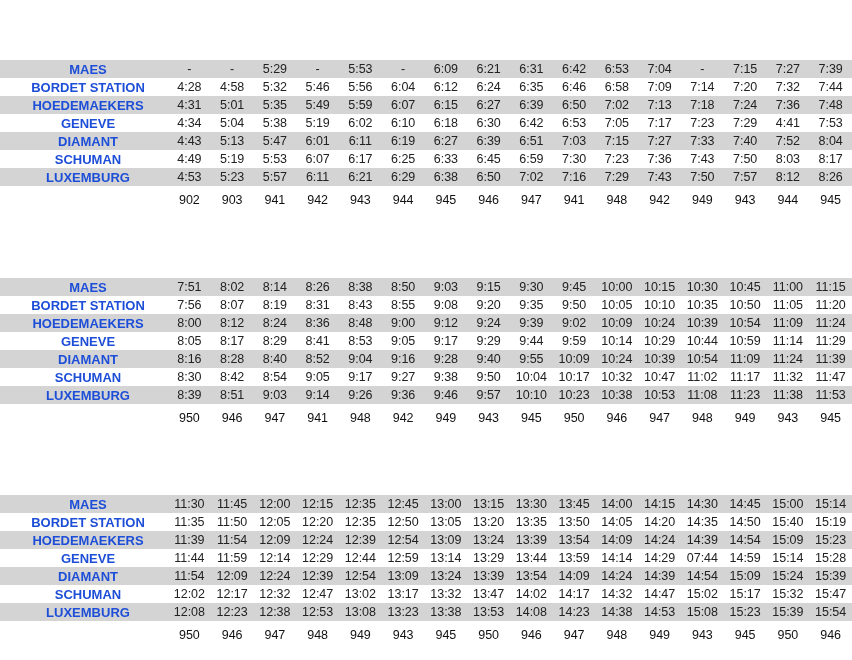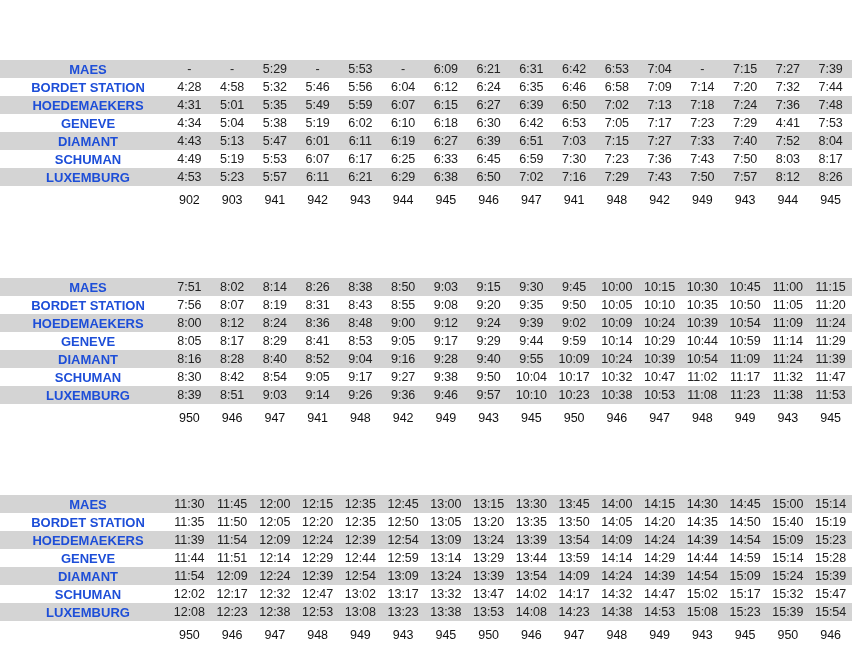--- a/index.html
+++ b/index.html
@@ -435,32 +435,32 @@
         <div class="time">14:09</div>
         <div class="time">14:24</div>
         <div class="time">14:39</div>
         <div class="time">14:54</div>
         <div class="time">15:09</div>
         <div class="time">15:23</div>
       </div>
       <div class="trow">
         <div class="station">GENEVE</div>
         <div class="time">11:44</div>
-        <div class="time">11:51</div>
+        <div class="time">11:59</div>
         <div class="time">12:14</div>
         <div class="time">12:29</div>
         <div class="time">12:44</div>
         <div class="time">12:59</div>
         <div class="time">13:14</div>
         <div class="time">13:29</div>
         <div class="time">13:44</div>
         <div class="time">13:59</div>
         <div class="time">14:14</div>
         <div class="time">14:29</div>
-        <div class="time">14:44</div>
+        <div class="time">07:44</div>
         <div class="time">14:59</div>
         <div class="time">15:14</div>
         <div class="time">15:28</div>
       </div>
       <div class="trow striped">
         <div class="station">DIAMANT</div>
         <div class="time">11:54</div>
         <div class="time">12:09</div>
         <div class="time">12:24</div>
         <div class="time">12:39</div>

